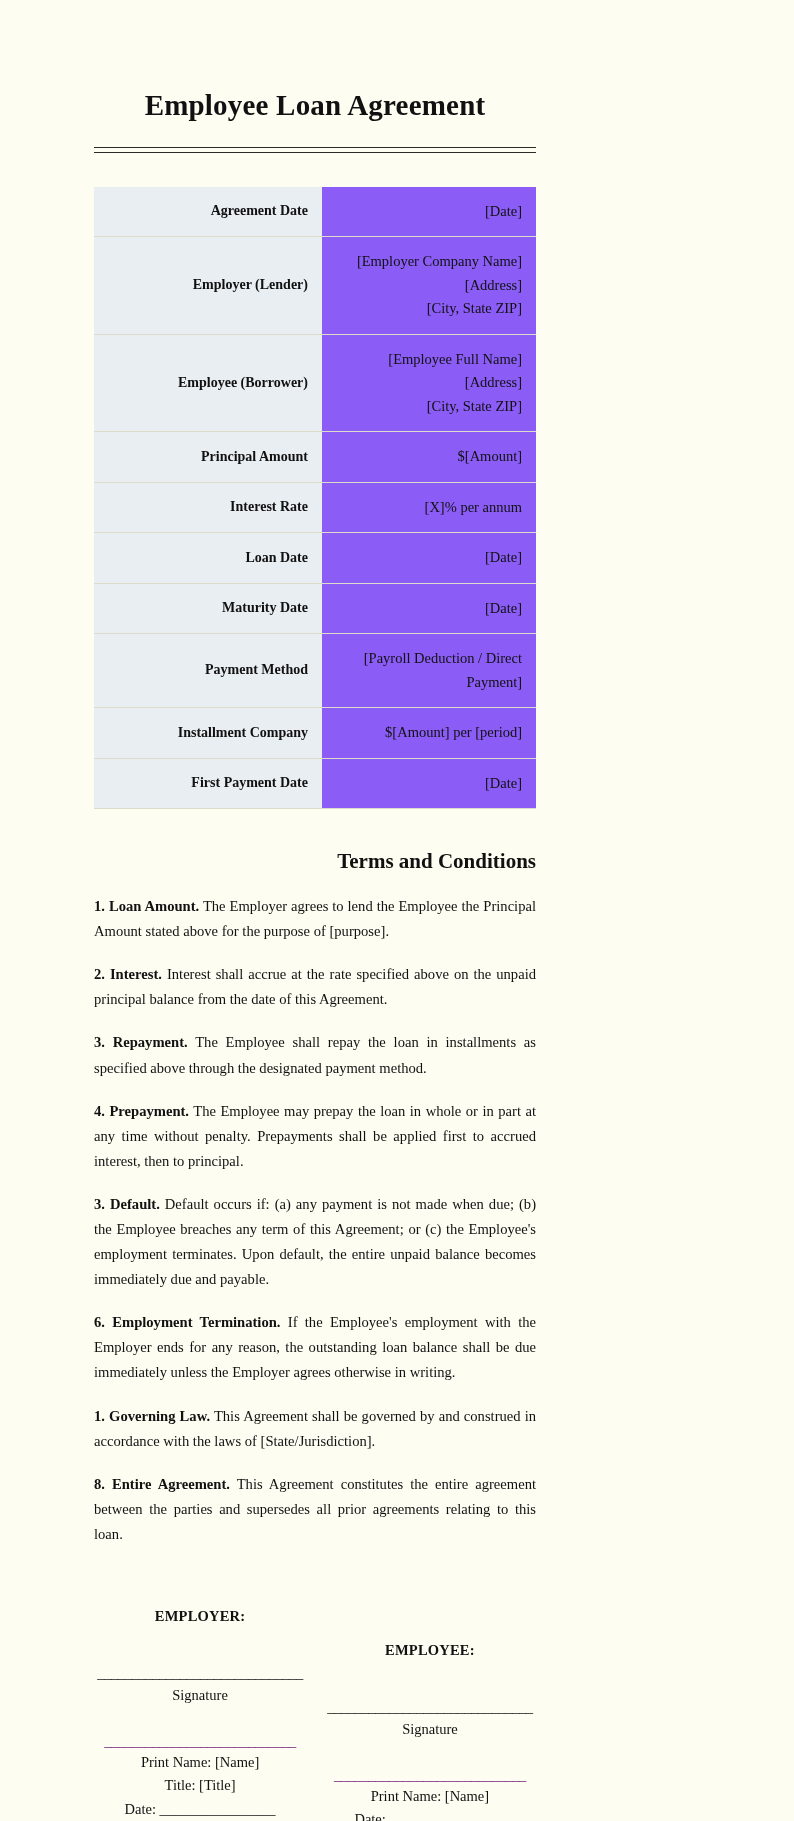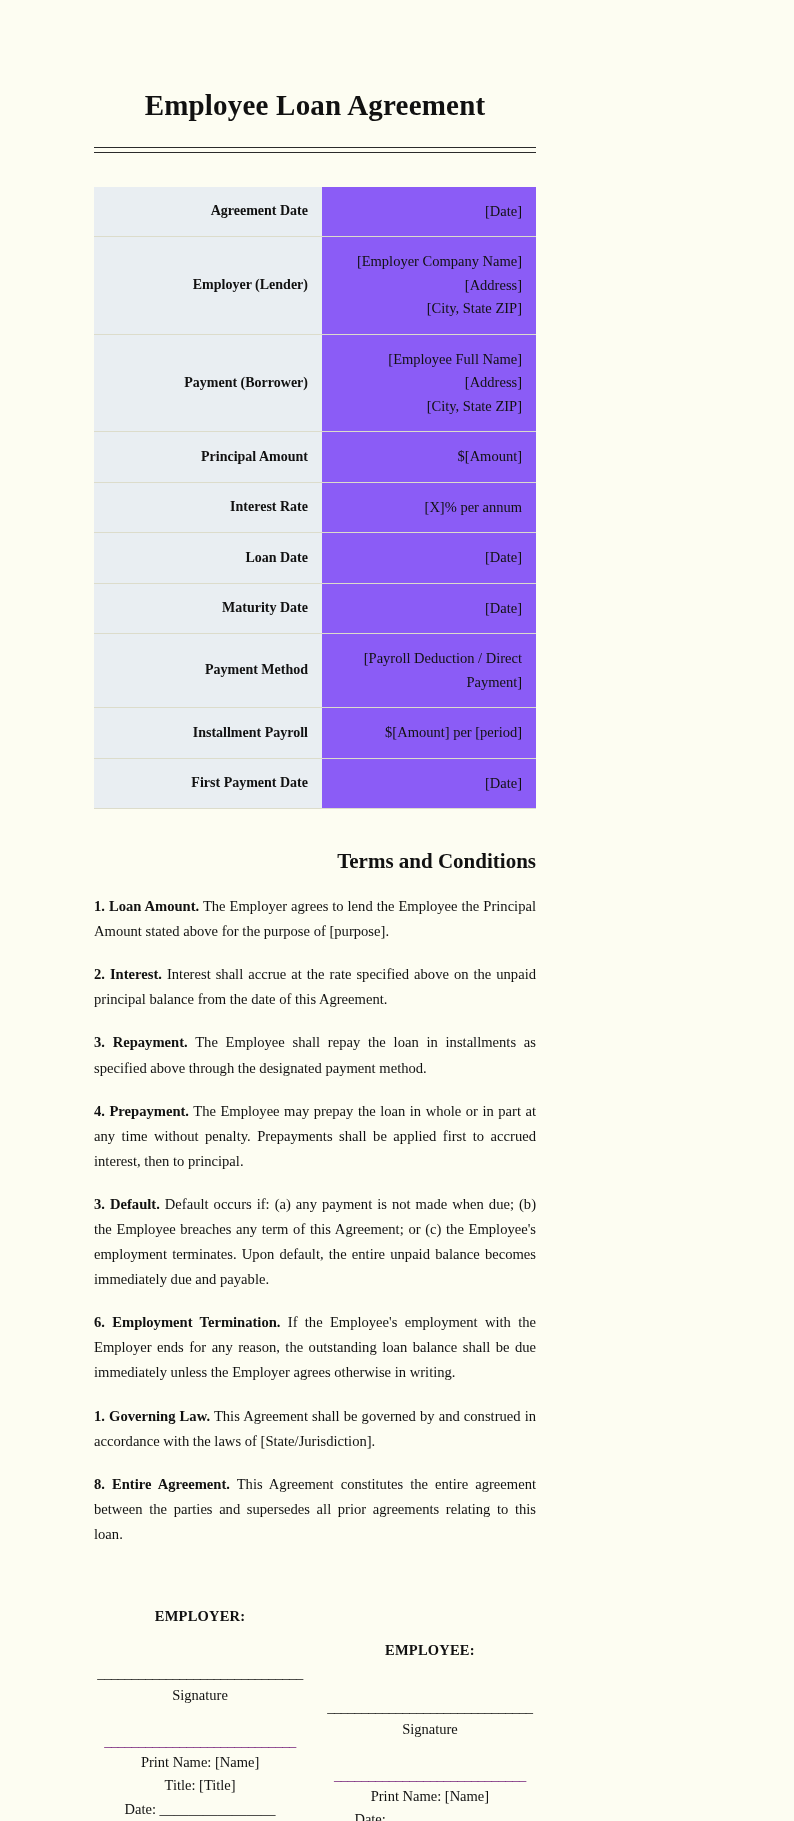--- a/index.html
+++ b/index.html
@@ -163,21 +163,21 @@
         </tr>
         <tr>
           <td class="kv-key">Employer (Lender)</td>
           <td class="kv-val">
             <span class="line">[Employer Company Name]</span>
             <span class="line">[Address]</span>
             <span class="line">[City, State ZIP]</span>
           </td>
         </tr>
         <tr>
-          <td class="kv-key">Payment (Borrower)</td>
+          <td class="kv-key">Employee (Borrower)</td>
           <td class="kv-val">
             <span class="line">[Employee Full Name]</span>
             <span class="line">[Address]</span>
             <span class="line">[City, State ZIP]</span>
           </td>
         </tr>
         <tr>
           <td class="kv-key">Principal Amount</td>
           <td class="kv-val">
             <span class="line">$[Amount]</span>
@@ -201,21 +201,21 @@
             <span class="line">[Date]</span>
           </td>
         </tr>
         <tr>
           <td class="kv-key">Payment Method</td>
           <td class="kv-val">
             <span class="line">[Payroll Deduction / Direct Payment]</span>
           </td>
         </tr>
         <tr>
-          <td class="kv-key">Installment Payroll</td>
+          <td class="kv-key">Installment Company</td>
           <td class="kv-val">
             <span class="line">$[Amount] per [period]</span>
           </td>
         </tr>
         <tr>
           <td class="kv-key">First Payment Date</td>
           <td class="kv-val">
             <span class="line">[Date]</span>
           </td>
         </tr>

